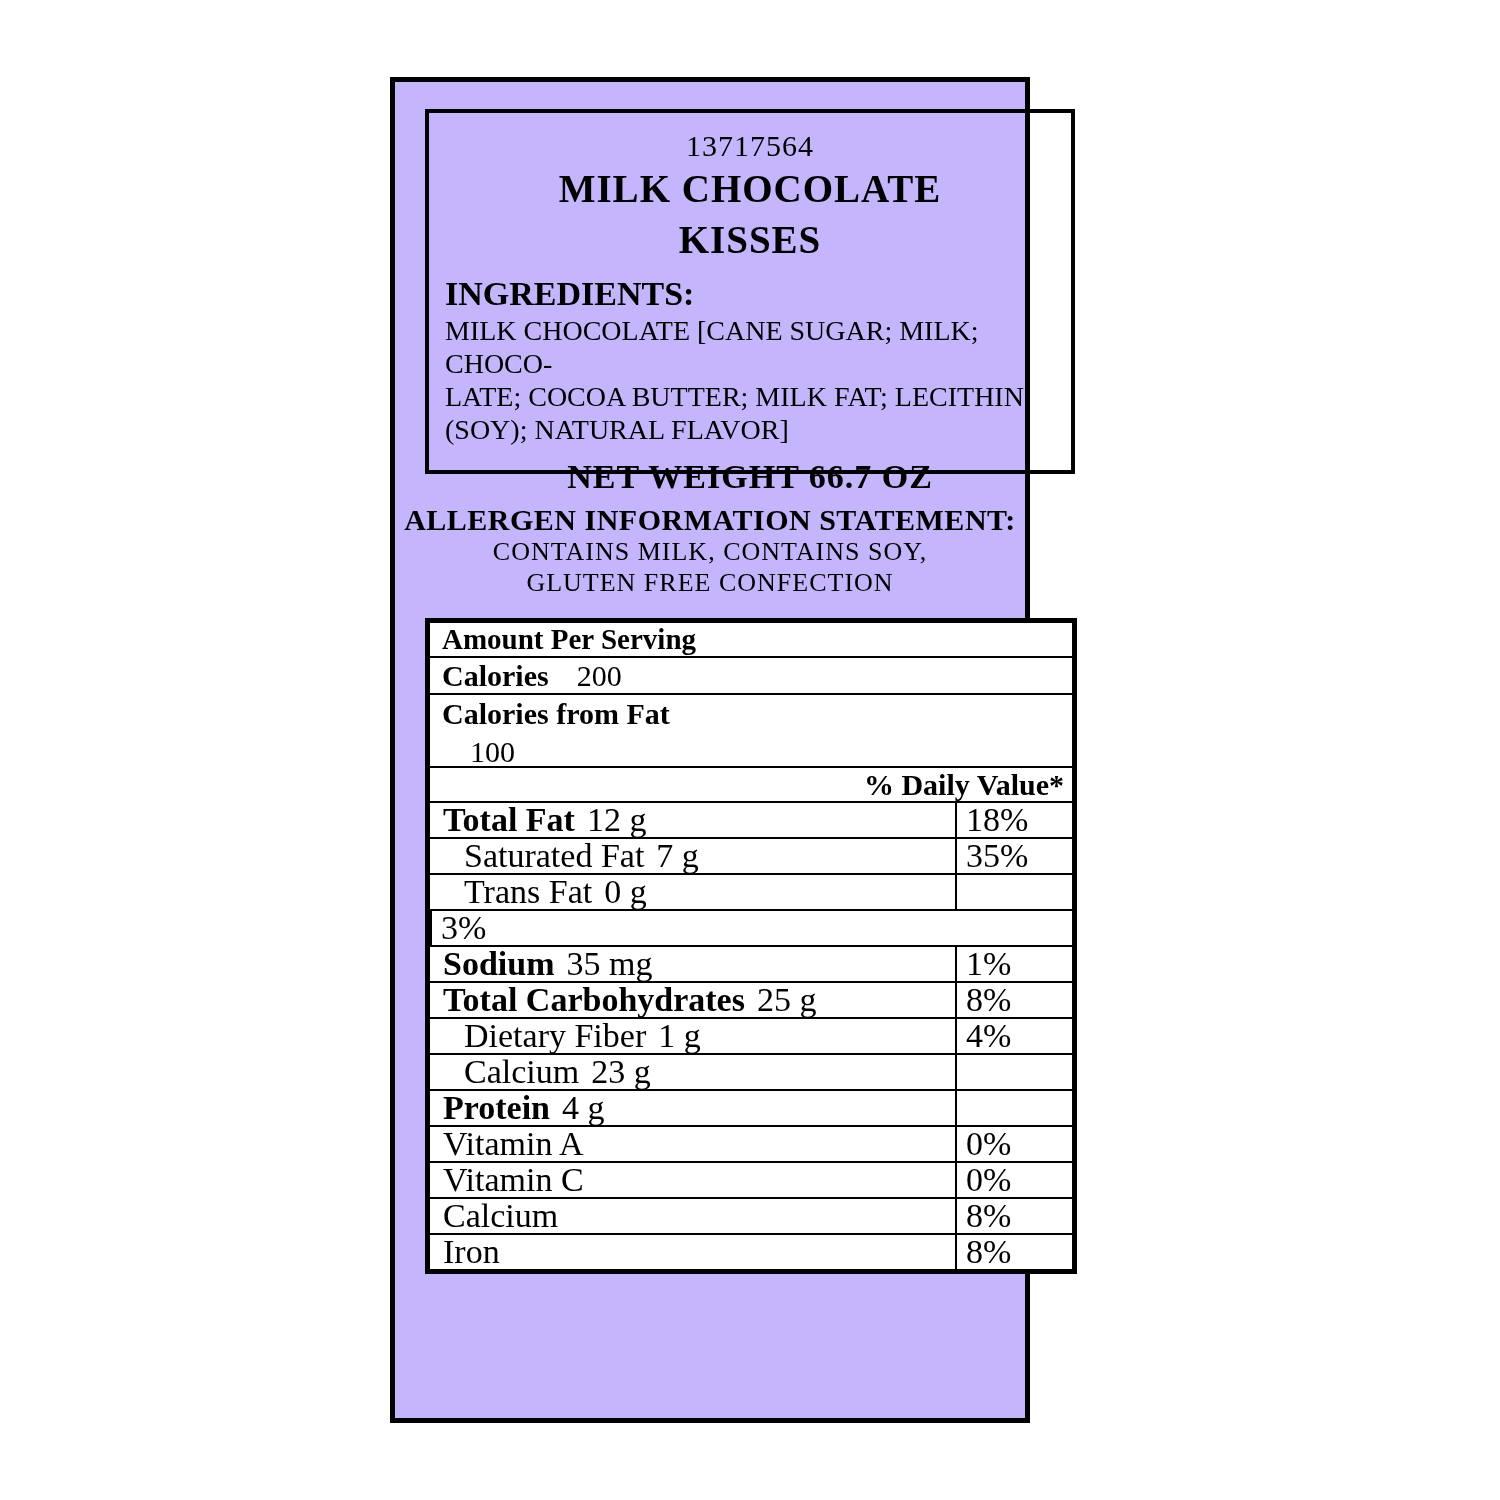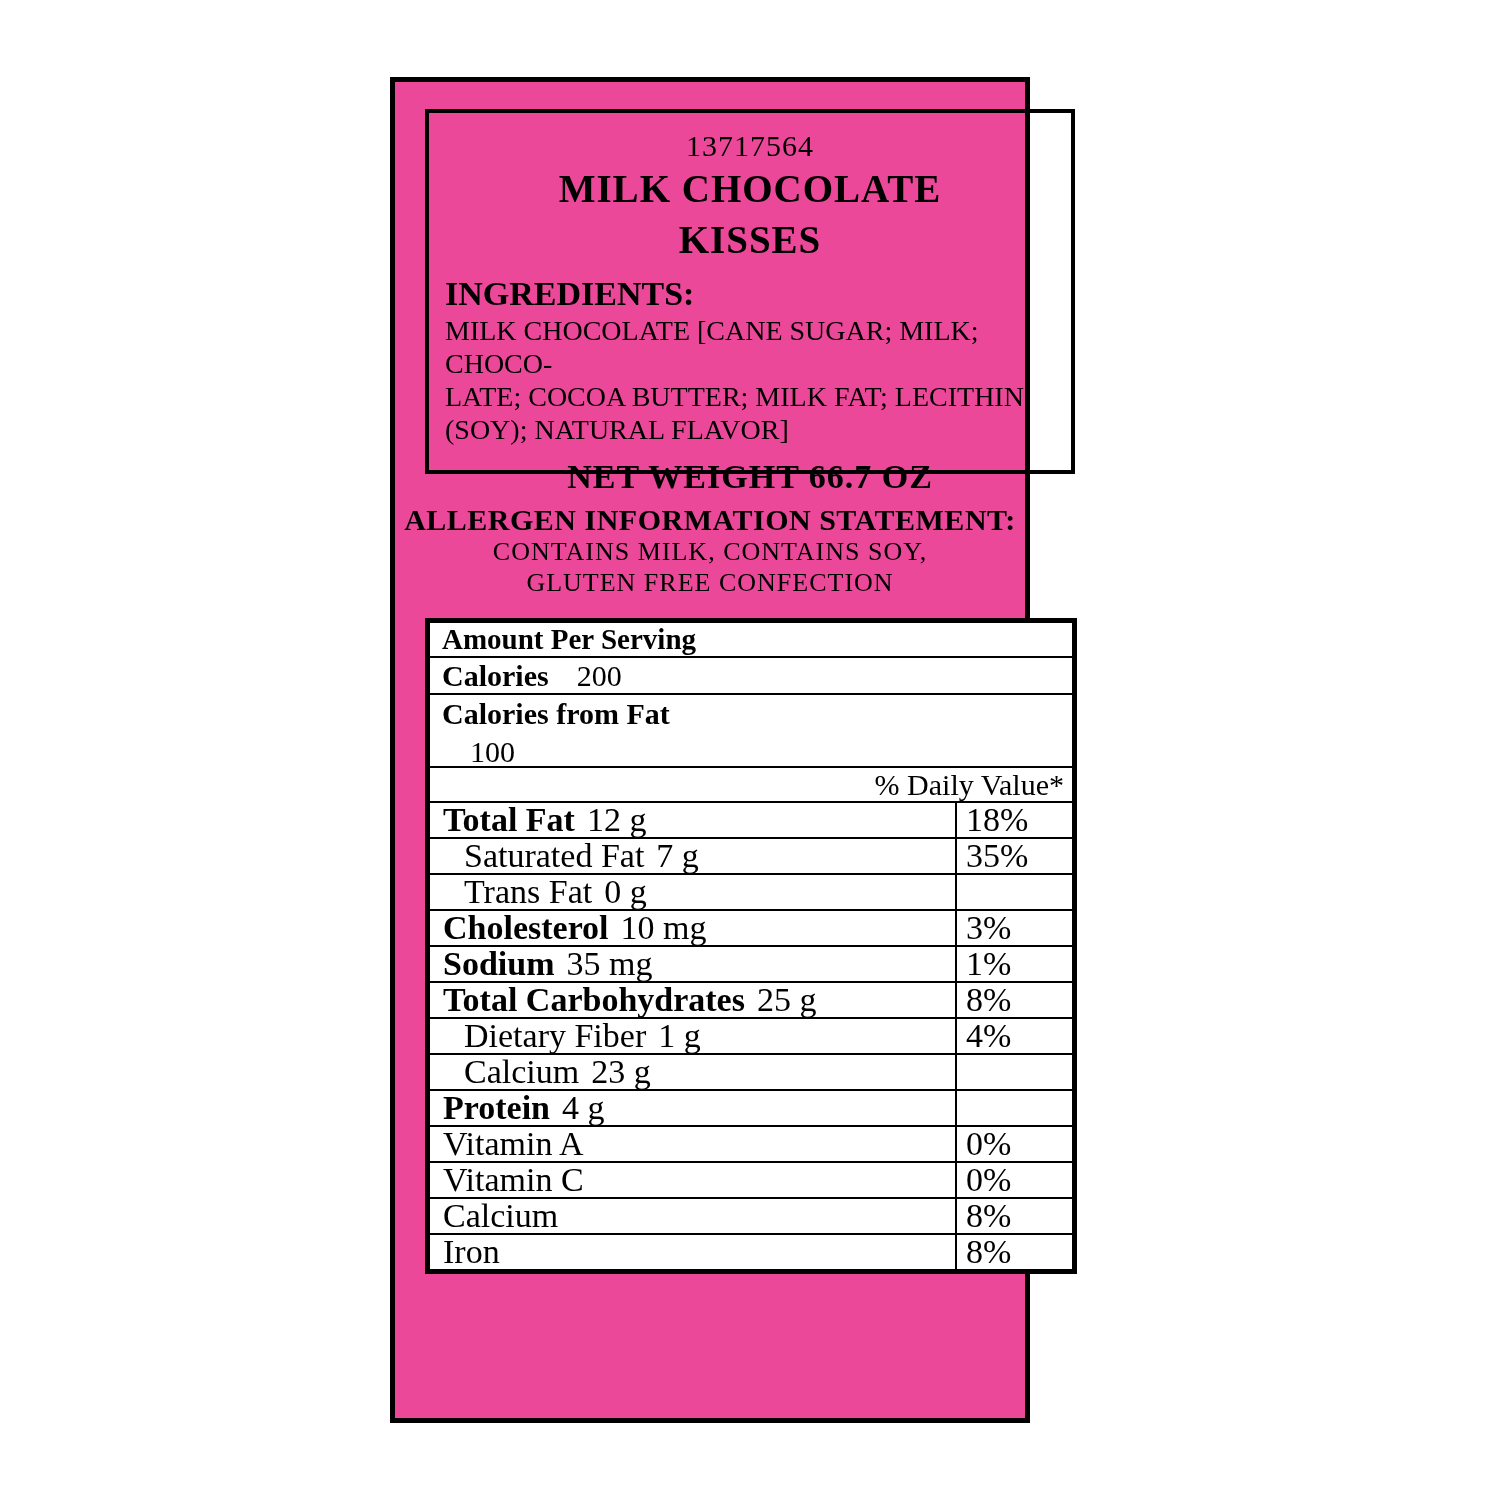--- a/index.html
+++ b/index.html
@@ -18,21 +18,21 @@
 
   
   .label {
     position: absolute;
     left: 390px;
     top: 77px;
     width: 640px;
     height: 1346px;
     border: 5px solid #000;
     box-sizing: border-box;
-    background: #ec4899;
+    background: #c4b5fd;
   }
 
   
   .product-box {
     position: absolute;
     left: 30px;
     top: 27px;
     width: 650px;
     height: 365px;
     border: 4px solid #000;
@@ -142,21 +142,21 @@
   }
   .calfat-row {
     height: 71px;
     padding-left: 12px;
     align-items: flex-start;
     line-height: 38px;
     flex-direction: column;
   }
   .dvh-row {
     height: 33px;
-    font-weight: normal;
+    font-weight: bold;
     justify-content: flex-end;
     padding-right: 8px;
     padding-left: 14px;
   }
   .gap-lg { margin-left: 28px; font-weight: normal; }
 
   .nut-row {
     height: 34px;
     padding: 0;
     font-size: 34px;
@@ -249,24 +249,20 @@
       <div class="dv-cell">35%</div>
     </div>
     <div class="nf-row nut-row">
       <div class="nut-main indent">
           <span class="nut-name">Trans Fat</span>
           <span class="nut-amount">0 g</span>
         </div>
       <div class="dv-cell"></div>
     </div>
     <div class="nf-row nut-row">
-      <div class="nut-main">
-          <span class="nut-name bold">Cholesterol</span>
-          <span class="nut-amount">10 mg</span>
-        </div>
       <div class="dv-cell">3%</div>
     </div>
     <div class="nf-row nut-row">
       <div class="nut-main">
           <span class="nut-name bold">Sodium</span>
           <span class="nut-amount">35 mg</span>
         </div>
       <div class="dv-cell">1%</div>
     </div>
     <div class="nf-row nut-row">

